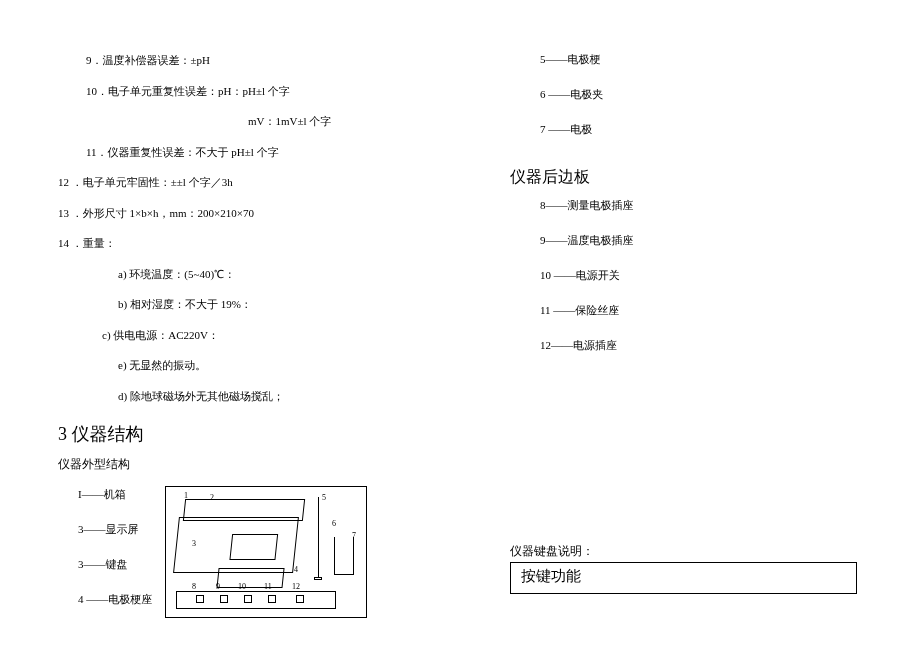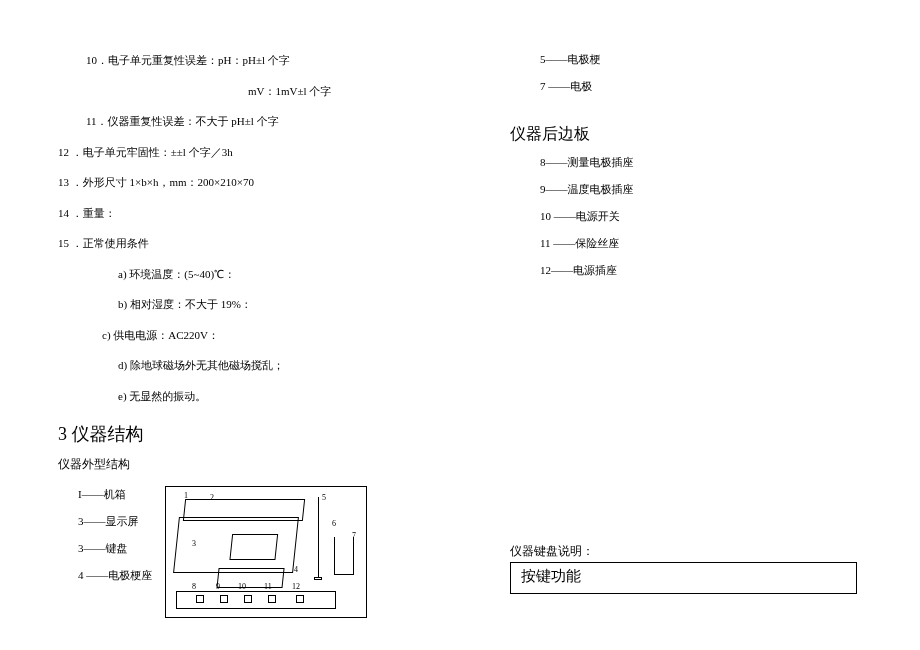--- a/index.html
+++ b/index.html
@@ -5,53 +5,53 @@
   body{margin:0;padding:0;font-family:"SimSun","宋体",serif;font-size:11px;color:#000;background:#fff;width:920px;height:650px;position:relative}
   .col-left{position:absolute;left:58px;top:52px;width:410px}
   .col-right{position:absolute;left:510px;top:52px;width:380px}
   .line{margin-bottom:14px;line-height:1.5}
   .indent1{padding-left:28px}
   .indent2{padding-left:60px}
   .indent3{padding-left:190px}
   .h2{font-size:18px;margin:18px 0 10px 0}
   .h3{font-size:16px;margin:16px 0 10px 16px}
   .sub-label{font-size:12px;margin:4px 0 14px 0}
-  .legend{display:flex;flex-direction:column;gap:12px;padding-left:20px;font-size:11px}
+  .legend{display:flex;flex-direction:column;gap:20px;padding-left:20px;font-size:11px}
   .diagram{position:absolute;left:165px;top:486px;width:200px;height:130px;border:1px solid #000}
   .diagram *{box-sizing:border-box}
   .box-body{position:absolute;left:10px;top:30px;width:120px;height:56px;border:1px solid #000;transform:skewX(-6deg)}
   .box-top{position:absolute;left:18px;top:12px;width:120px;height:22px;border:1px solid #000;transform:skewX(-6deg)}
   .screen{position:absolute;left:54px;top:16px;width:46px;height:26px;border:1px solid #000}
   .keypad{position:absolute;left:44px;top:50px;width:66px;height:20px;border:1px solid #000}
   .back{position:absolute;left:10px;top:104px;width:160px;height:18px;border:1px solid #000}
   .sq{position:absolute;width:8px;height:8px;border:1px solid #000;top:108px}
   .stand-v{position:absolute;left:152px;top:10px;width:0;height:80px;border-left:1px solid #000}
   .stand-h{position:absolute;left:148px;top:90px;width:8px;height:3px;border:1px solid #000}
   .beaker{position:absolute;left:168px;top:50px;width:20px;height:38px;border:1px solid #000;border-top:none}
   .num{position:absolute;font-size:8px}
   .table-box{position:absolute;left:510px;top:562px;width:345px;height:30px;border:1px solid #000}
   .table-title{position:absolute;left:510px;top:543px;font-size:12px}
   .table-cell{padding:4px 10px;font-size:15px}
 </style>
 </head>
 <body>
 
 <div class="col-left">
+  <div class="line indent1">9．温度补偿器误差：±pH</div>
   <div class="line indent1">10．电子单元重复性误差：pH：pH±l 个字</div>
   <div class="line indent3">mV：1mV±l 个字</div>
   <div class="line indent1">11．仪器重复性误差：不大于 pH±l 个字</div>
   <div class="line">12   ．电子单元牢固性：±±l 个字／3h</div>
   <div class="line">13   ．外形尺寸 1×b×h，mm：200×210×70</div>
   <div class="line">14   ．重量：</div>
-  <div class="line">15   ．正常使用条件</div>
   <div class="line indent2">a)   环境温度：(5~40)℃：</div>
   <div class="line indent2">b)   相对湿度：不大于 19%：</div>
   <div class="line" style="padding-left:44px">c)        供电电源：AC220V：</div>
+  <div class="line indent2">e)   无显然的振动。</div>
   <div class="line indent2">d)   除地球磁场外无其他磁场搅乱；</div>
-  <div class="line indent2">e)   无显然的振动。</div>
   <div class="h2">3   仪器结构</div>
   <div class="sub-label">仪器外型结构</div>
   <div class="legend">
     <div>I——机箱</div>
     <div>3——显示屏</div>
     <div>3——键盘</div>
     <div>4   ——电极梗座</div>
   </div>
 </div>
 
@@ -80,20 +80,21 @@
   <span class="num" style="left:26px;top:95px">8</span>
   <span class="num" style="left:50px;top:95px">9</span>
   <span class="num" style="left:72px;top:95px">10</span>
   <span class="num" style="left:98px;top:95px">11</span>
   <span class="num" style="left:126px;top:95px">12</span>
 </div>
 
 <div class="col-right">
   <div class="legend" style="padding-left:30px;margin-bottom:30px">
     <div>5——电极梗</div>
+    <div>6   ——电极夹</div>
     <div>7   ——电极</div>
   </div>
   <div class="h3" style="margin-left:0">仪器后边板</div>
   <div class="legend" style="padding-left:30px">
     <div>8——测量电极插座</div>
     <div>9——温度电极插座</div>
     <div>10  ——电源开关</div>
     <div>11 ——保险丝座</div>
     <div>12——电源插座</div>
   </div>

